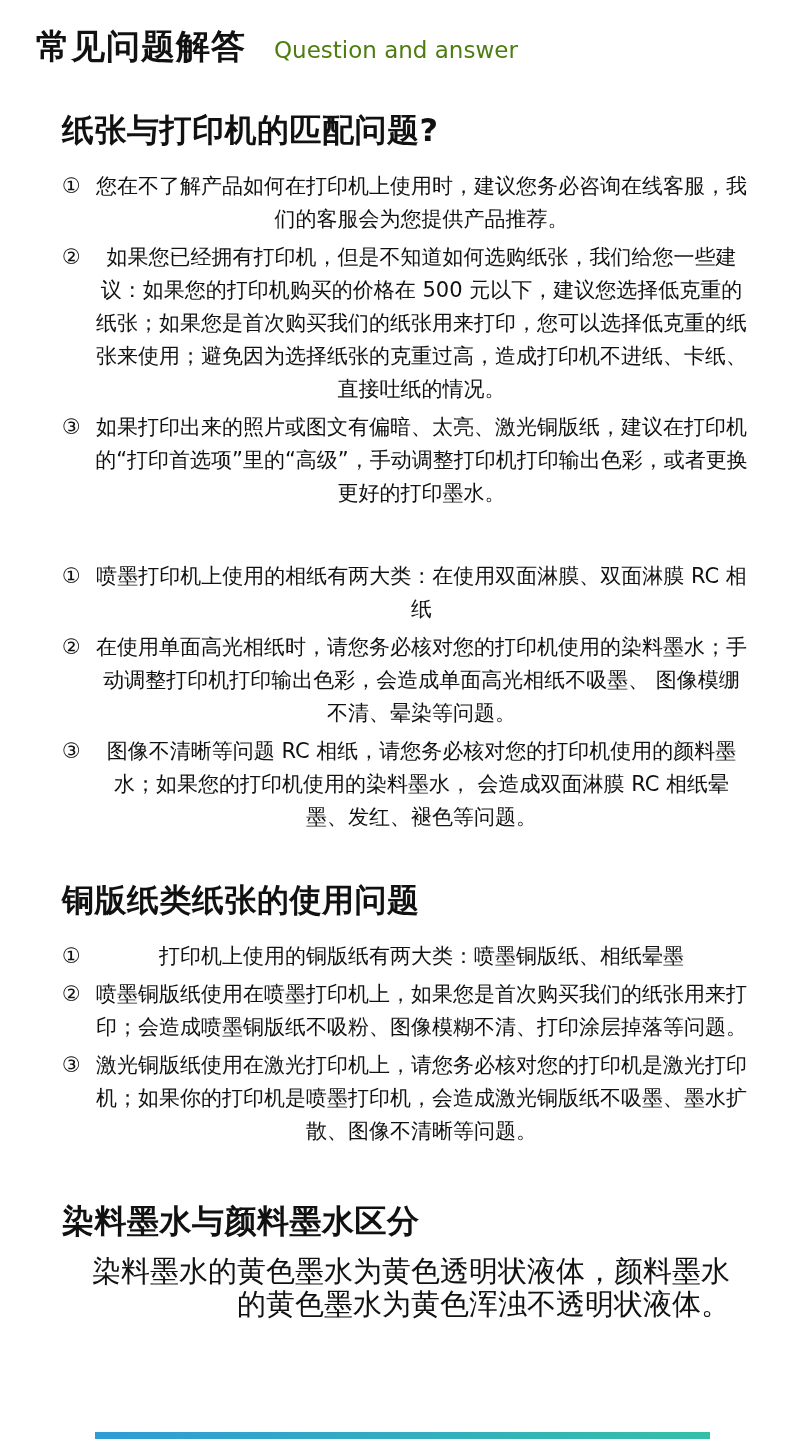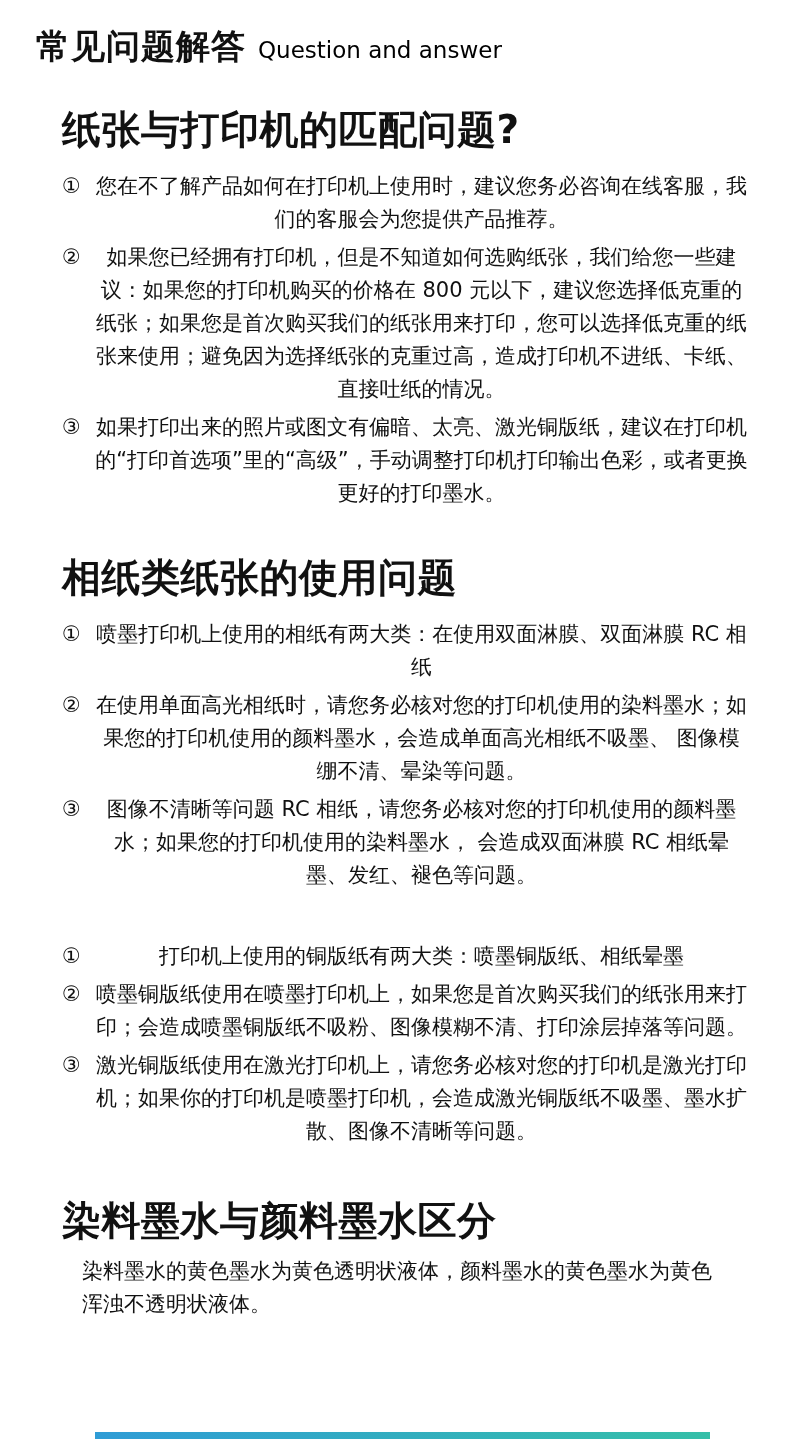--- a/index.html
+++ b/index.html
@@ -8,38 +8,38 @@
     width:790px; height:1439px;
     font-family:"DejaVu Sans","Liberation Sans",sans-serif;
     color:#111111;
     position:relative;
     overflow:hidden;
   }
   .page { width:790px; height:1439px; position:relative; background:#ffffff; }
 
   .header { padding:26px 13px 0 36px; display:flex; align-items:baseline; }
   .title-zh { font-size:34px; font-weight:700; letter-spacing:1px; line-height:40px; }
-  .title-en { font-size:23px; font-weight:400; margin-left:12px; color:#000000; }
+  .title-en { font-size:23px; font-weight:400; margin-left:28px; color:#4d7c0f; }
 
   .section { margin-left:62px; margin-right:42px; }
   .section-1 { margin-top:46px; }
   .section-2 { margin-top:50px; }
   .section-3 { margin-top:48px; }
   .section-4 { margin-top:55px;font-family:Liberation Serif, serif; }
 
-  .section-heading { font-size:39px; font-weight:700; line-height:36px; letter-spacing:0.5px; }
+  .section-heading { font-size:32px; font-weight:700; line-height:36px; letter-spacing:0.5px; }
 
   .qa-list { margin-top:22px; }
   .qa-item { display:flex; align-items:flex-start; margin-bottom:5px; }
   .qa-num { flex:0 0 33px; font-size:21px; line-height:33px; color:#111; }
   .qa-text { flex:1 1 auto; font-size:21px; line-height:33px; text-align:center; }
 
   .plain-paragraph {
     margin-top:16px; margin-left:20px;
-    font-size:21px; line-height:33px; max-width:648px;
+    font-size:29px; line-height:33px; max-width:648px;text-align:right;
   }
 
   .bottom-divider {
     position:absolute; bottom:0; left:95px; width:615px; height:7px;
     background:linear-gradient(90deg, #2f9cd6 0%, #35bfa8 100%);
   }
 </style>
 </head>
 <body>
 
@@ -52,48 +52,48 @@
 
   <section class="section section-1">
     <h2 class="section-heading">纸张与打印机的匹配问题?</h2>
     <div class="qa-list">
       <div class="qa-item">
         <span class="qa-num">①</span>
         <p class="qa-text">您在不了解产品如何在打印机上使用时，建议您务必咨询在线客服，我们的客服会为您提供产品推荐。</p>
       </div>
       <div class="qa-item">
         <span class="qa-num">②</span>
-        <p class="qa-text">如果您已经拥有打印机，但是不知道如何选购纸张，我们给您一些建议：如果您的打印机购买的价格在 800 元以下，建议您选择低克重的纸张；如果您是首次购买我们的纸张用来打印，您可以选择低克重的纸张来使用；避免因为选择纸张的克重过高，造成打印机不进纸、卡纸、直接吐纸的情况。</p>
+        <p class="qa-text">如果您已经拥有打印机，但是不知道如何选购纸张，我们给您一些建议：如果您的打印机购买的价格在 500 元以下，建议您选择低克重的纸张；如果您是首次购买我们的纸张用来打印，您可以选择低克重的纸张来使用；避免因为选择纸张的克重过高，造成打印机不进纸、卡纸、直接吐纸的情况。</p>
       </div>
       <div class="qa-item">
         <span class="qa-num">③</span>
         <p class="qa-text">如果打印出来的照片或图文有偏暗、太亮、激光铜版纸，建议在打印机的“打印首选项”里的“高级”，手动调整打印机打印输出色彩，或者更换更好的打印墨水。</p>
       </div>
     </div>
   </section>
 
   <section class="section section-2">
-    <h2 class="section-heading">相纸类纸张的使用问题</h2>
     <div class="qa-list">
       <div class="qa-item">
         <span class="qa-num">①</span>
         <p class="qa-text">喷墨打印机上使用的相纸有两大类：在使用双面淋膜、双面淋膜 RC 相纸</p>
       </div>
       <div class="qa-item">
         <span class="qa-num">②</span>
-        <p class="qa-text">在使用单面高光相纸时，请您务必核对您的打印机使用的染料墨水；如果您的打印机使用的颜料墨水，会造成单面高光相纸不吸墨、 图像模绷不清、晕染等问题。</p>
+        <p class="qa-text">在使用单面高光相纸时，请您务必核对您的打印机使用的染料墨水；手动调整打印机打印输出色彩，会造成单面高光相纸不吸墨、 图像模绷不清、晕染等问题。</p>
       </div>
       <div class="qa-item">
         <span class="qa-num">③</span>
         <p class="qa-text">图像不清晰等问题 RC 相纸，请您务必核对您的打印机使用的颜料墨水；如果您的打印机使用的染料墨水， 会造成双面淋膜 RC 相纸晕墨、发红、褪色等问题。</p>
       </div>
     </div>
   </section>
 
   <section class="section section-3">
+    <h2 class="section-heading">铜版纸类纸张的使用问题</h2>
     <div class="qa-list">
       <div class="qa-item">
         <span class="qa-num">①</span>
         <p class="qa-text">打印机上使用的铜版纸有两大类：喷墨铜版纸、相纸晕墨</p>
       </div>
       <div class="qa-item">
         <span class="qa-num">②</span>
         <p class="qa-text">喷墨铜版纸使用在喷墨打印机上，如果您是首次购买我们的纸张用来打印；会造成喷墨铜版纸不吸粉、图像模糊不清、打印涂层掉落等问题。</p>
       </div>
       <div class="qa-item">

